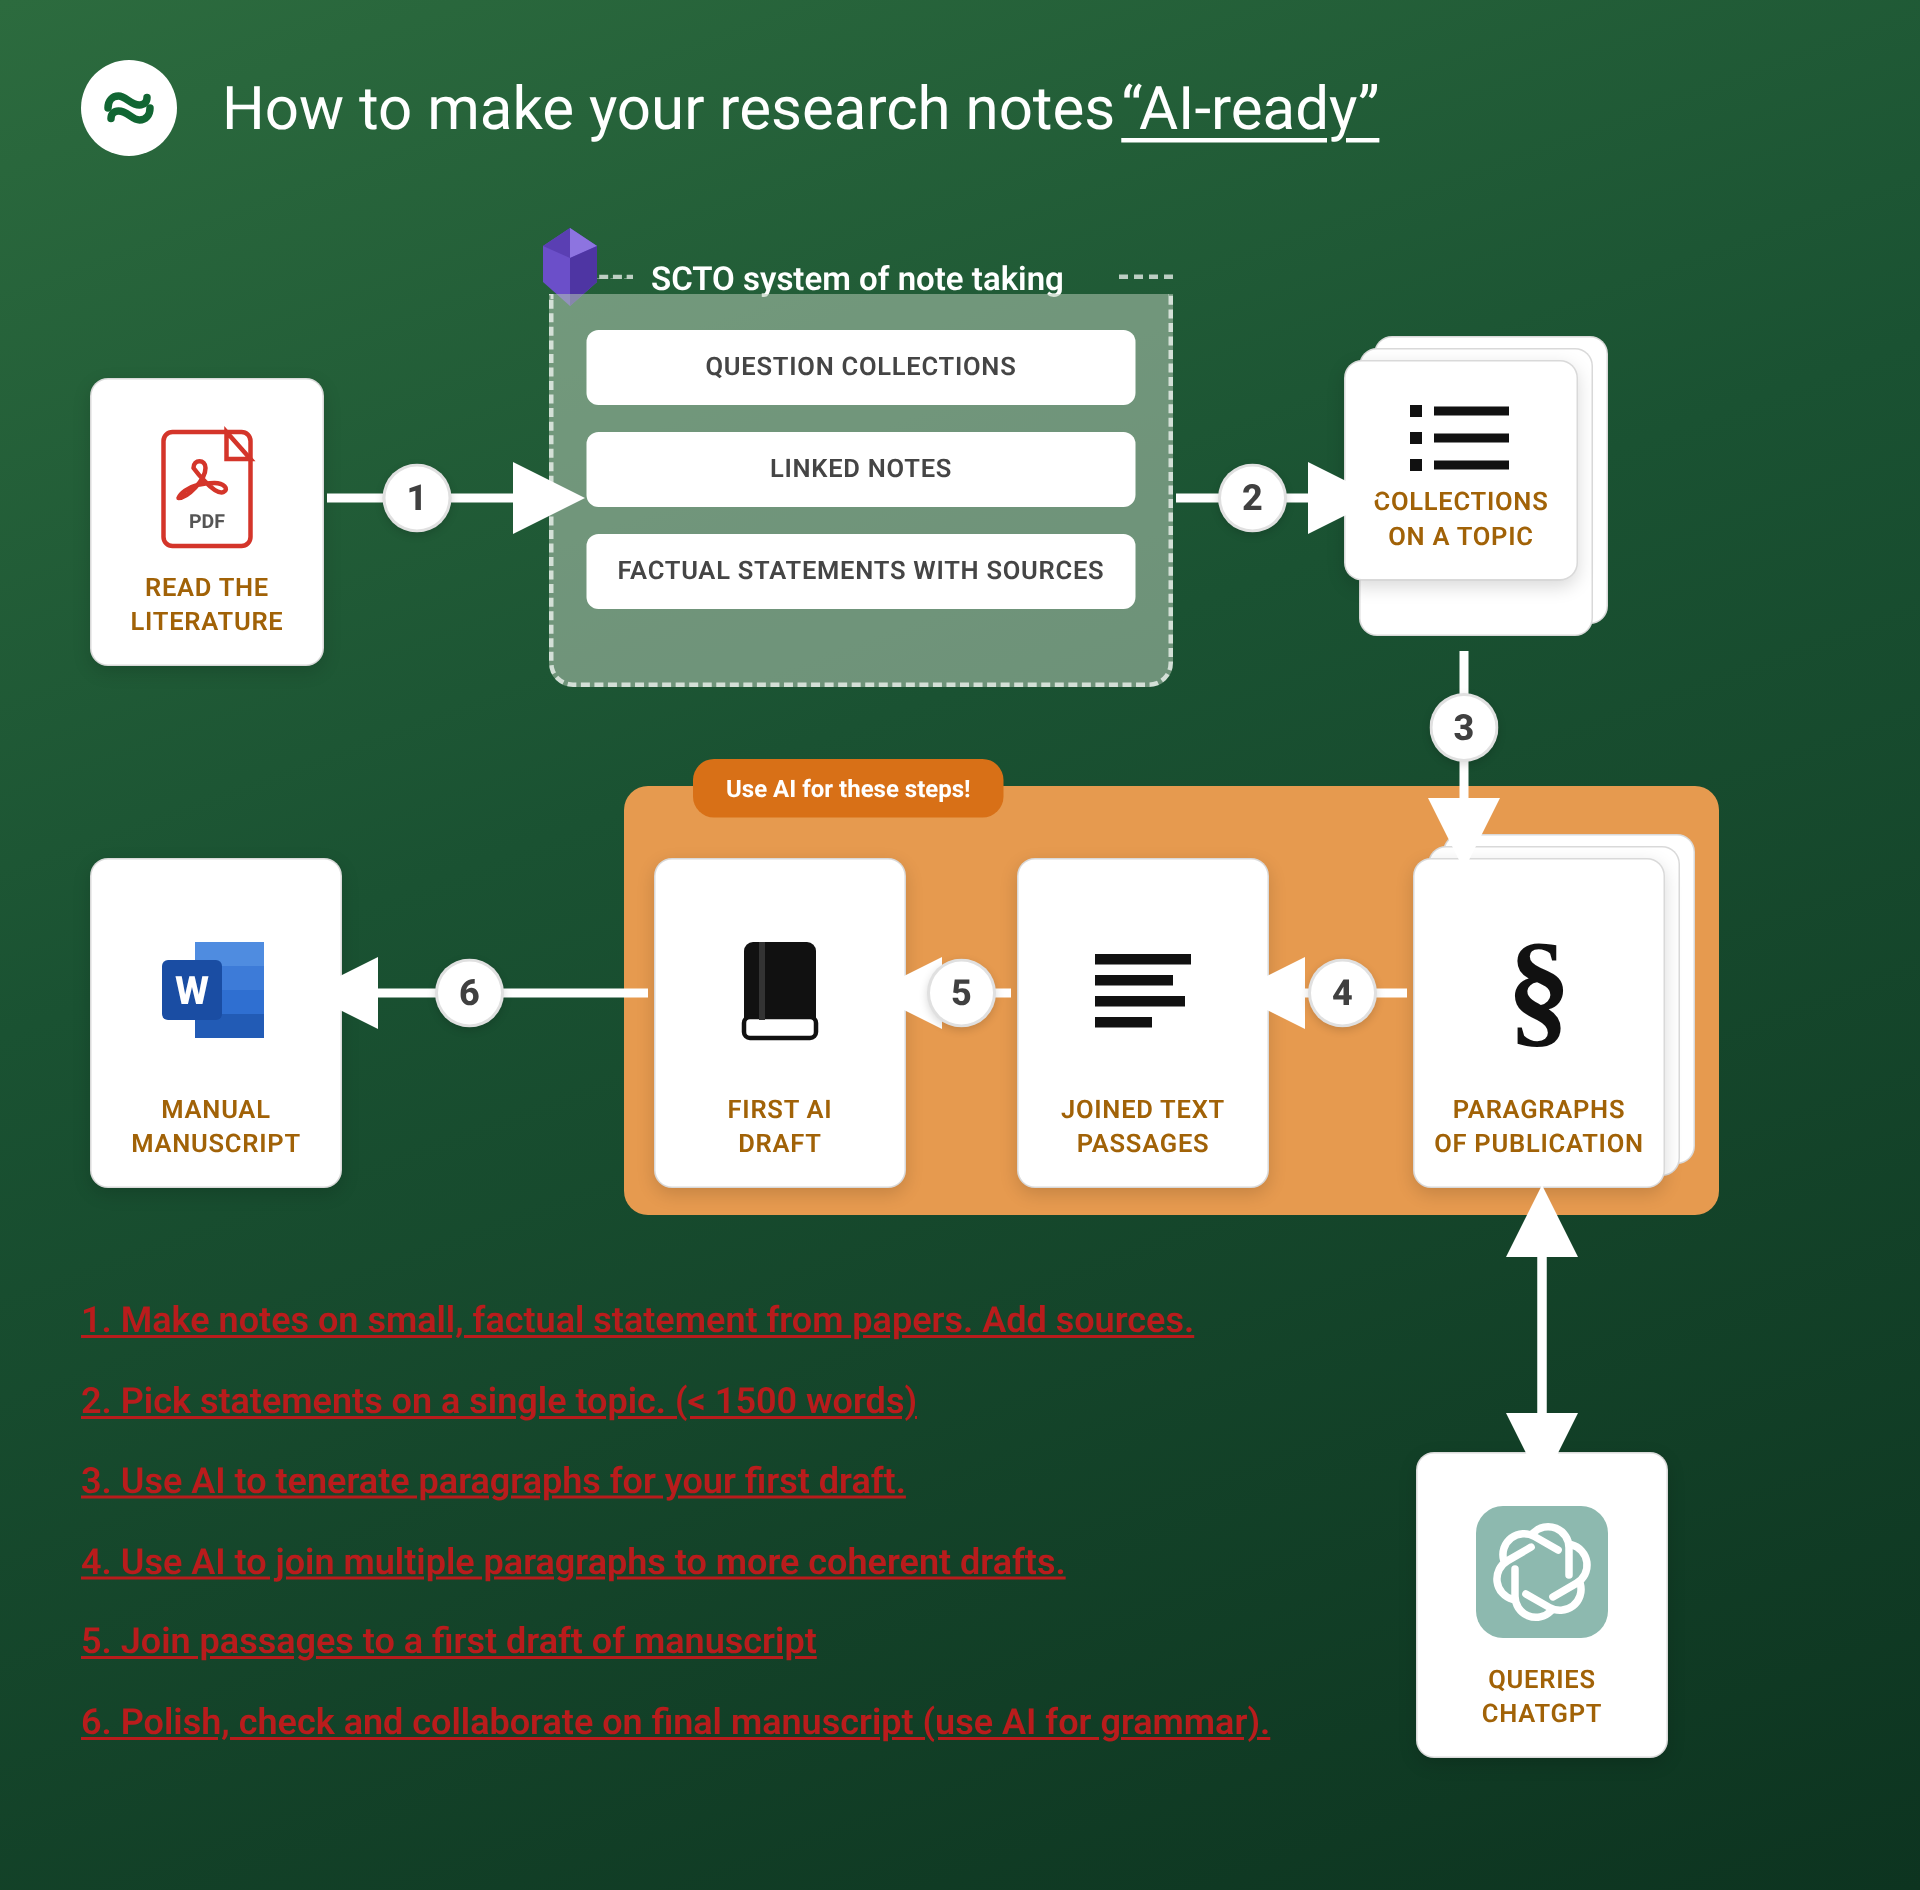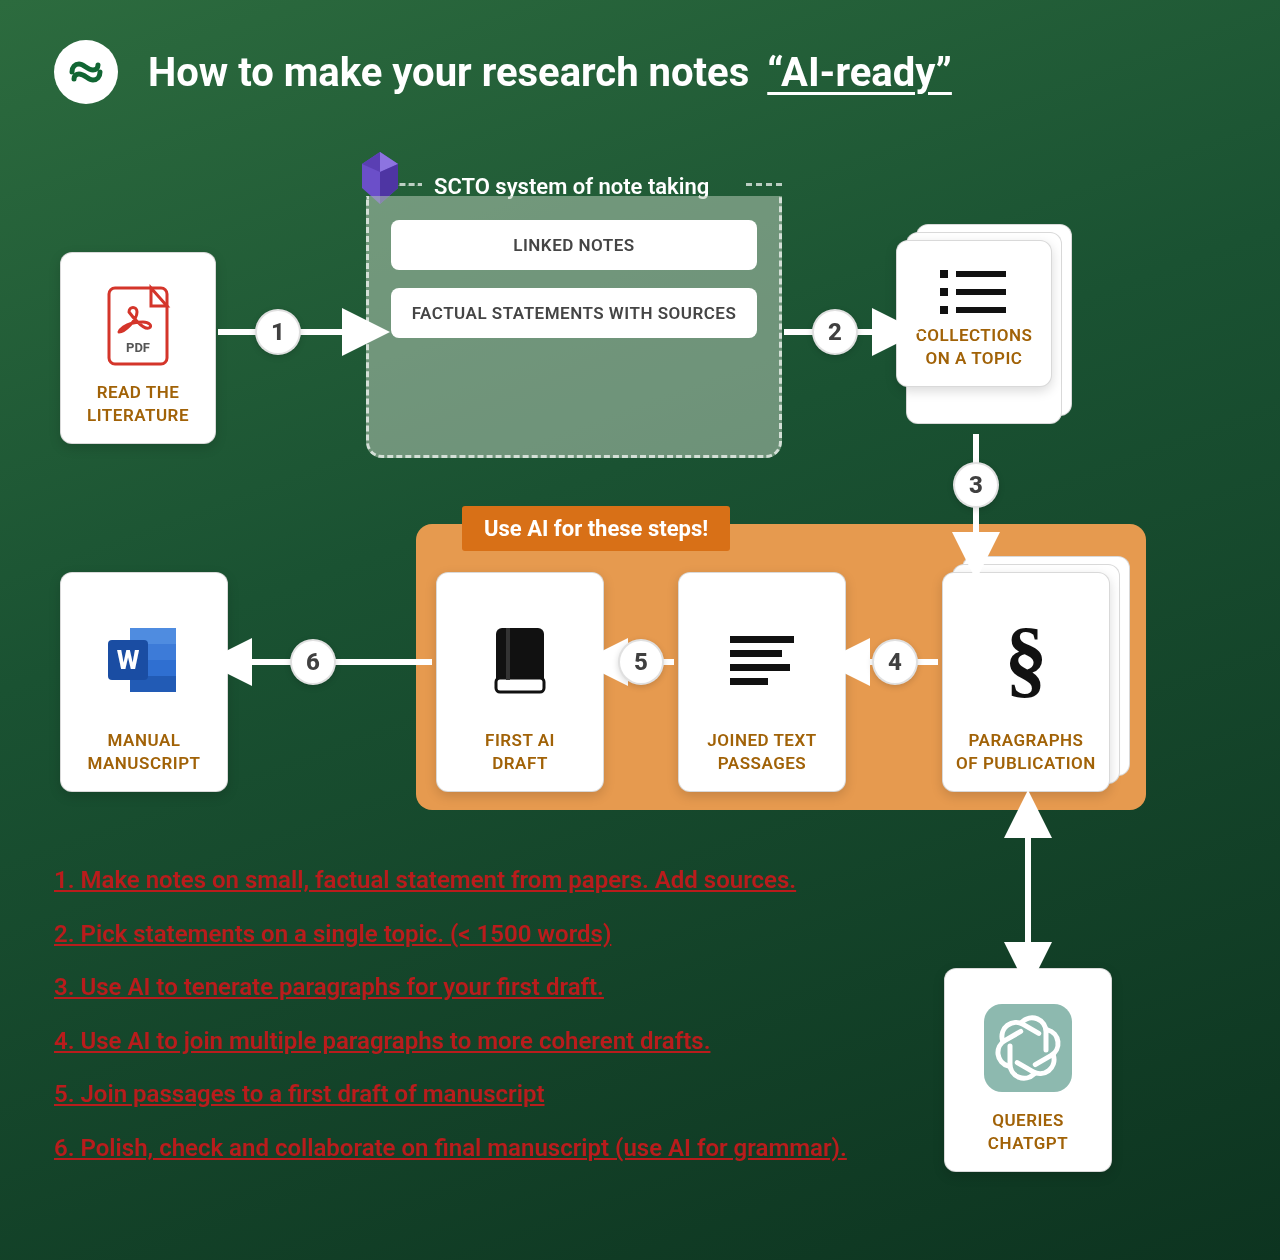--- a/index.html
+++ b/index.html
@@ -23,24 +23,24 @@
     gap: 30px;
   }
   .logo-circle {
     width: 64px; height: 64px;
     background: #fff;
     border-radius: 50%;
     display: flex; align-items: center; justify-content: center;
   }
   .title {
     font-size: 40px;
-    font-weight: 700;
+    font-weight: 400;
     display: flex;
     align-items: baseline;
-    gap: 18px;
+    gap: 4px;
   }
   .title .quoted {
     text-decoration: underline;
     text-underline-offset: 6px;
     text-decoration-thickness: 3px;
   }
 
   
   .card {
     position: absolute;
@@ -113,22 +113,22 @@
   
   .ai-box {
     position:absolute;
     left: 416px; top: 524px;
     width: 730px; height: 286px;
     background: #e69a4f;
     border-radius: 16px;
   }
   .ai-tag {
     position:absolute; left:462px; top:506px;
-    background:#d87017; color:#fff; font-weight:700; font-size:22px;
-    padding:10px 22px; border-radius:3px;
+    background:#d87017; color:#fff; font-weight:700; font-size:16px;
+    padding:10px 22px; border-radius:14px;
   }
 
   
   .arrow-svg { position:absolute; }
   .step-badge {
     position:absolute; width:46px; height:46px; background:#fff; border-radius:50%;
     border:2px solid rgba(0,0,0,0.12);
     display:flex; align-items:center; justify-content:center;
     color:#404040; font-weight:800; font-size:24px;
     box-shadow:0 2px 6px rgba(0,0,0,0.15);
@@ -163,20 +163,21 @@
 </div>
 <div class="gem">
   <svg width="48" height="56" viewBox="0 0 48 56">
     <polygon points="24,2 42,14 42,38 24,54 6,38 6,14" fill="#6b4fc9"></polygon>
     <polygon points="24,2 42,14 24,22" fill="#8d74e0"></polygon>
     <polygon points="24,2 6,14 24,22" fill="#5a3fb3"></polygon>
     <polygon points="24,22 42,14 42,38 24,54" fill="#4e35a3"></polygon>
   </svg>
 </div>
 <div class="scto-box">
+  <div class="scto-item">QUESTION COLLECTIONS</div>
   <div class="scto-item">LINKED NOTES</div>
   <div class="scto-item">FACTUAL STATEMENTS WITH SOURCES</div>
 </div>
 
 <div class="ai-box"></div>
 <div class="ai-tag">Use AI for these steps!</div>
 
 <div class="card" style="left:60px; top:252px; width:156px; height:192px;">
   <div class="icon-slot">
     <svg width="70" height="84" viewBox="0 0 70 84">

